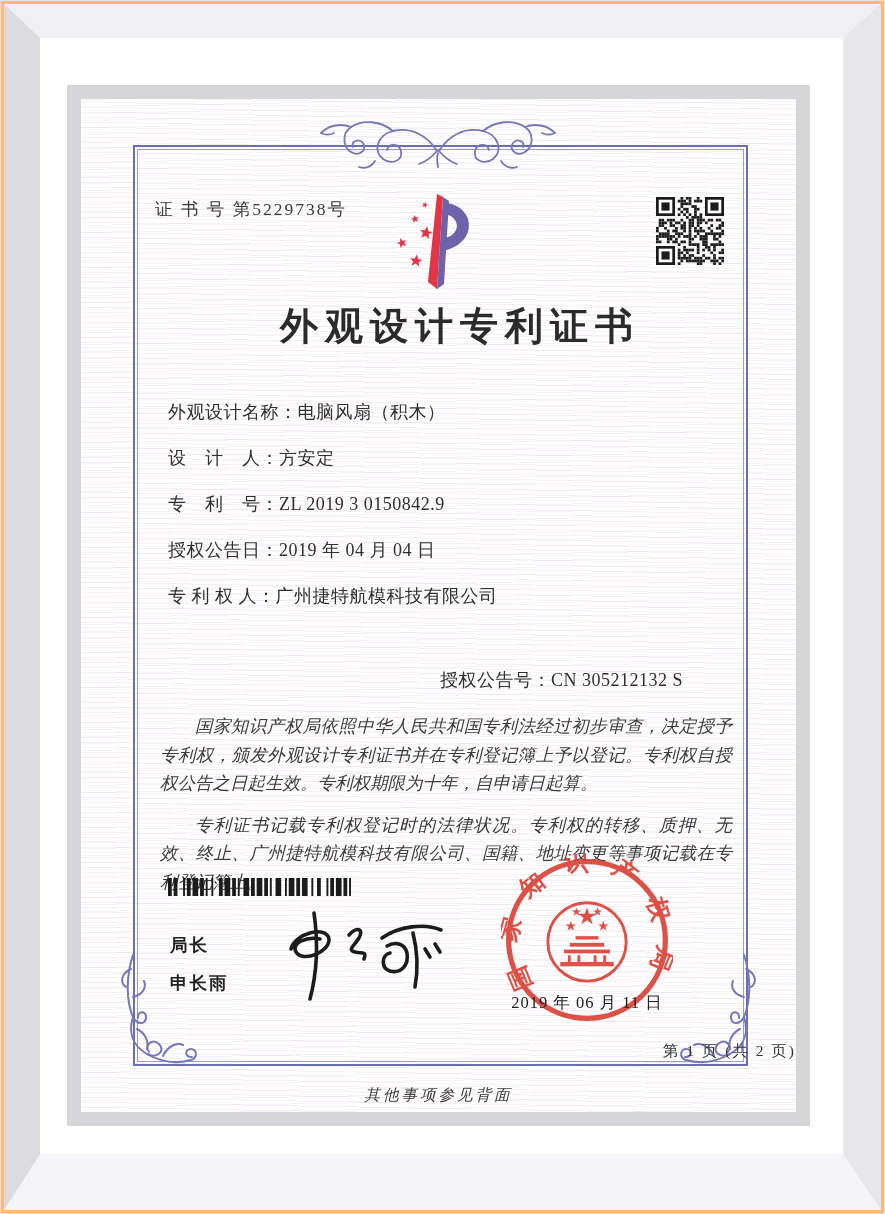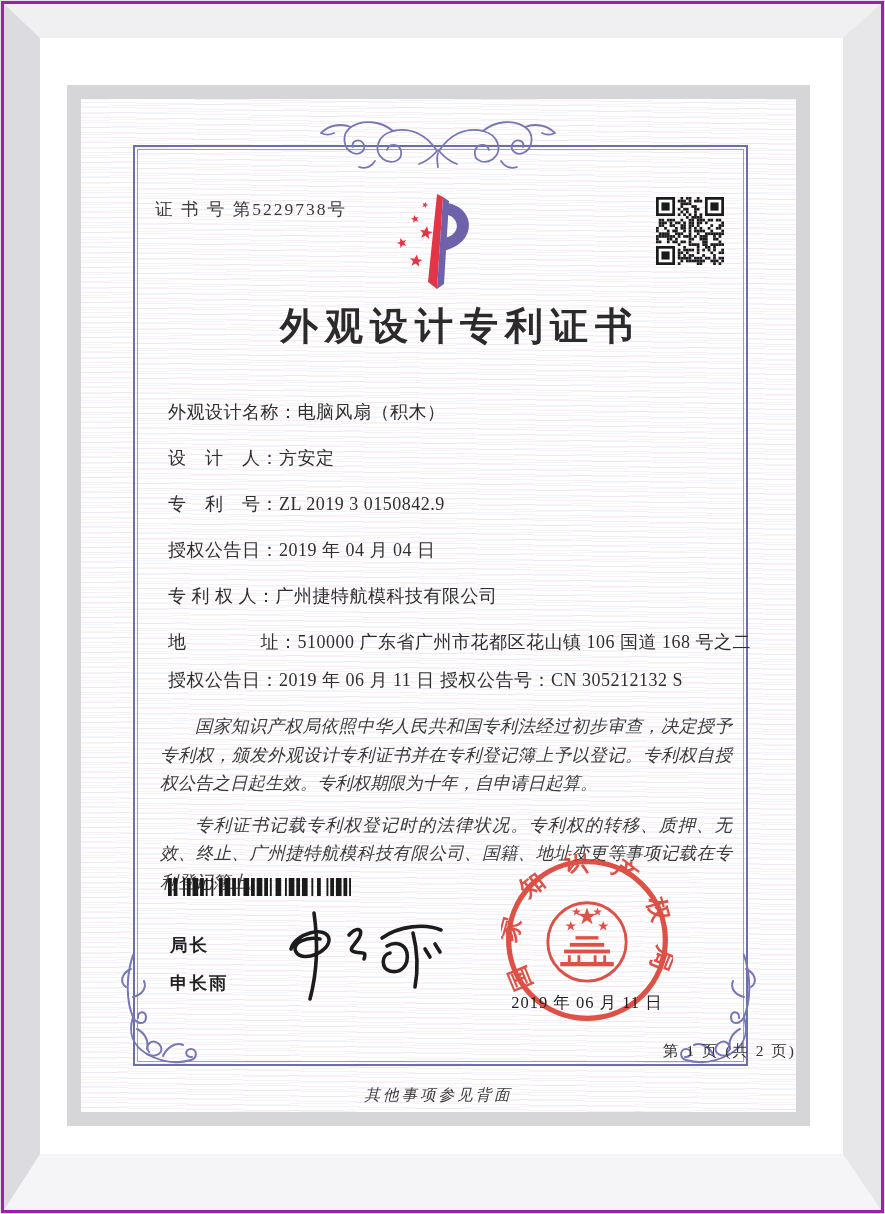--- a/index.html
+++ b/index.html
@@ -1,16 +1,16 @@
 <!DOCTYPE html>
 <html><head>
 <meta charset="utf-8">
 <style>
   html,body{margin:0;padding:0;background:#fff;}
-  .stage{position:relative;width:885px;height:1214px;background:#a21caf;overflow:hidden;
+  .stage{position:relative;width:885px;height:1214px;background:#fdba74;overflow:hidden;
          font-family:"Liberation Serif","DejaVu Serif",serif;text-decoration:underline;}
   
   .frame-bevel{position:absolute;inset:4px;box-sizing:border-box;background:#ffffff;
     border-style:solid;border-width:34px 38px 56px 36px;
     border-color:#f0f0f2 #e7e7ea #f5f5f7 #dcdce0;}
   .frame-edge{position:absolute;inset:0;box-shadow:inset 0 0 0 1px #e3e3e7;pointer-events:none;}
   
   .opening{position:absolute;left:67px;top:85px;width:743px;height:1041px;background:#d6d6d9;}
   
   .paper{position:absolute;inset:14px;background:#ffffff;overflow:hidden;}
@@ -355,26 +355,20 @@
       </div>
       <div class="abs row" style="top:393px;">
         <span>专　利　号：</span><span class="val">ZL 2019 3 0150842.9</span>
       </div>
       <div class="abs row" style="top:439px;">
         <span>授权公告日：</span><span class="val">2019 年 04 月 04 日</span>
       </div>
       <div class="abs row" style="top:485px;">
         <span>专 利 权 人：</span><span class="val">广州捷特航模科技有限公司</span>
       </div>
-      <div class="abs row" style="top:531px;">
-        <span>地　　　　址：</span><span class="val">510000 广东省广州市花都区花山镇 106 国道 168 号之二</span>
-      </div>
-      <div class="abs row" style="top:569px;">
-        <span>授权公告日：</span><span class="val">2019 年 06 月 11 日</span>
-      </div>
       <div class="abs row" style="top:569px;left:359px;">
         <span>授权公告号：</span><span class="val">CN 305212132 S</span>
       </div>
 
       <div class="abs para-block">
         <p>国家知识产权局依照中华人民共和国专利法经过初步审查，决定授予专利权，颁发外观设计专利证书并在专利登记簿上予以登记。专利权自授权公告之日起生效。专利权期限为十年，自申请日起算。</p>
         <p>专利证书记载专利权登记时的法律状况。专利权的转移、质押、无效、终止、广州捷特航模科技有限公司、国籍、地址变更等事项记载在专利登记簿上。</p>
       </div>
 
       <svg class="abs" style="left:87px;top:779px;" width="183" height="18" preserveAspectRatio="none" viewBox="0 0 97 18">

